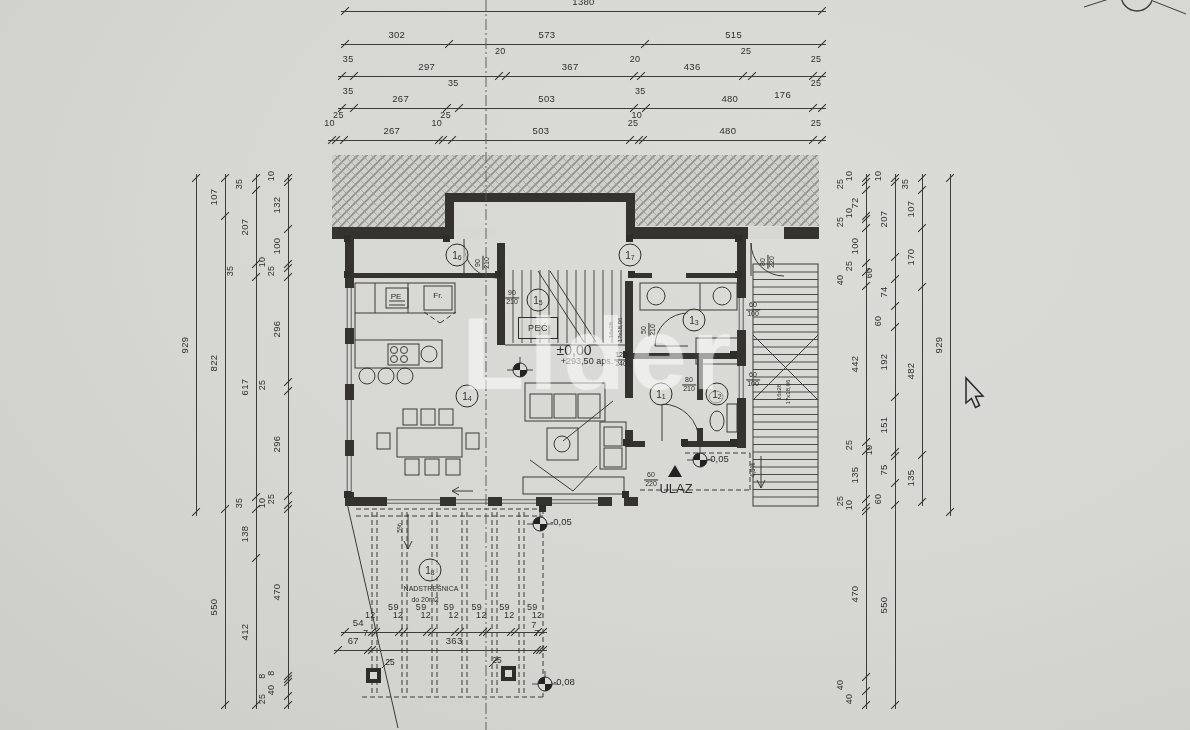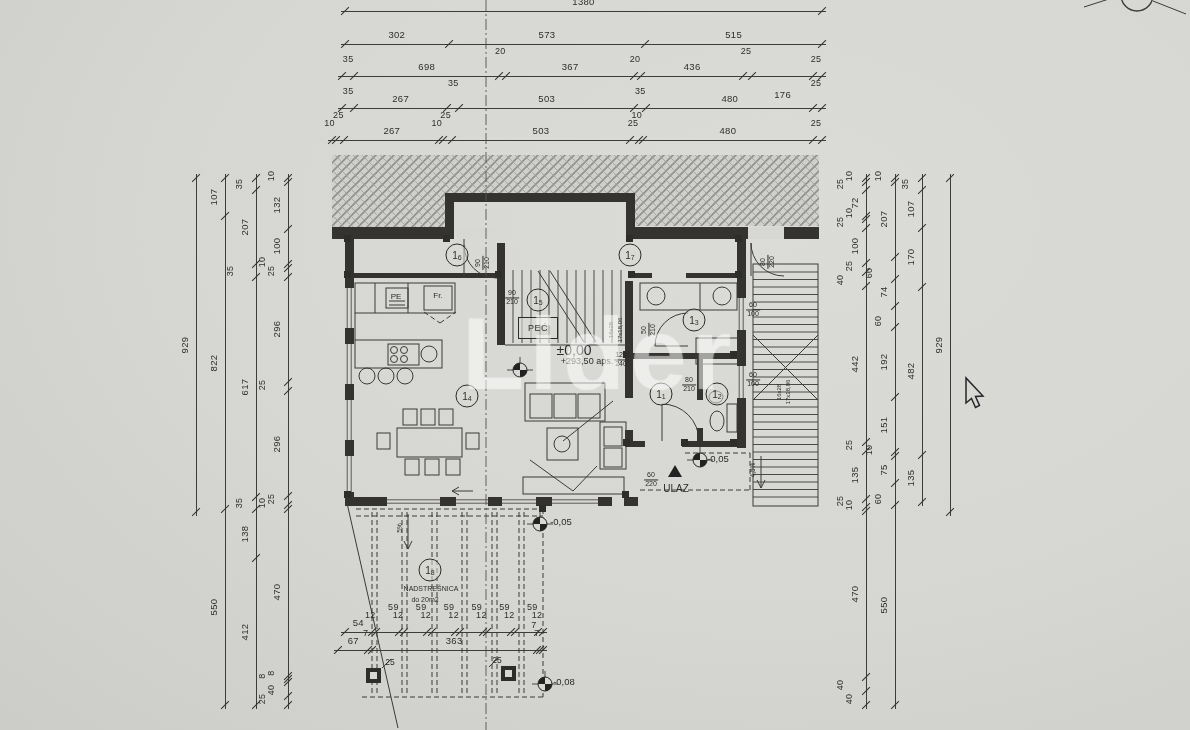--- a/index.html
+++ b/index.html
@@ -309,21 +309,21 @@
       <div class="dim" style="left: 396.818px; top: 35px;">302</div>
       <div class="tick" style="left: 645.27px; top: 44px;"></div>
       <div class="dim" style="left: 546.953px; top: 35px;">573</div>
       <div class="tick" style="left: 822px; top: 44px;"></div>
       <div class="dim" style="left: 733.635px; top: 35px;">515</div>
       <div class="dline" style="left: 338px; top: 76px; width: 488px; height: 1px;"></div>
       <div class="tick" style="left: 342px; top: 76px;"></div>
       <div class="tick" style="left: 354.183px; top: 76px;"></div>
       <div class="dim sm" style="left: 348.183px; top: 59px;">35</div>
       <div class="tick" style="left: 499.331px; top: 76px;"></div>
-      <div class="dim" style="left: 426.757px; top: 67px;">698</div>
+      <div class="dim" style="left: 426.757px; top: 67px;">297</div>
       <div class="tick" style="left: 506.293px; top: 76px;"></div>
       <div class="dim sm" style="left: 500.293px; top: 51px;">20</div>
       <div class="tick" style="left: 634.038px; top: 76px;"></div>
       <div class="dim" style="left: 570.165px; top: 67px;">367</div>
       <div class="tick" style="left: 640.999px; top: 76px;"></div>
       <div class="dim sm" style="left: 634.999px; top: 59px;">20</div>
       <div class="tick" style="left: 743.334px; top: 76px;"></div>
       <div class="dim" style="left: 692.167px; top: 67px;">436</div>
       <div class="tick" style="left: 752.036px; top: 76px;"></div>
       <div class="dim sm" style="left: 746.036px; top: 51px;">25</div>
@@ -547,21 +547,21 @@
       <div class="dim v" style="left: 939px; top: 345px;">929</div>
     </div>
   <div id="labels">
       <div class="txt" style="left: 396px; top: 297px; font-size: 8px;">PE</div>
       <div class="txt" style="left: 438px; top: 296px; font-size: 8px;">Fr.</div>
       <div class="txt" style="left: 574px; top: 350px; font-size: 14px;">±0,00</div>
       <div class="txt" style="left: 587px; top: 362px; font-size: 9px;">+293,50 aps.</div>
       <div class="txt" style="left: 718px; top: 459px; font-size: 9.5px;">-0,05</div>
       <div class="txt" style="left: 561px; top: 522px; font-size: 9.5px;">-0,05</div>
       <div class="txt" style="left: 564px; top: 682px; font-size: 9.5px;">-0,08</div>
-      <div class="txt" style="left: 676px; top: 489px; font-size: 10px;">ULAZ</div>
+      <div class="txt" style="left: 676px; top: 489px; font-size: 13px;">ULAZ</div>
       <div class="txt" style="left: 431px; top: 589px; font-size: 7px;">NADSTREŠNICA</div>
       <div class="txt" style="left: 425px; top: 600px; font-size: 7px;">do 20m2</div>
       <div class="txt" style="left: 390px; top: 662px; font-size: 8.5px;">25</div>
       <div class="txt" style="left: 497px; top: 660px; font-size: 8.5px;">25</div>
       <div class="txt" style="left: 611px; top: 330px; font-size: 6px; transform: translate(-50%, -50%) rotate(-90deg);">16x28</div>
       <div class="txt" style="left: 620px; top: 330px; font-size: 6px; transform: translate(-50%, -50%) rotate(-90deg);">17x18,06</div>
       <div class="txt" style="left: 779px; top: 392px; font-size: 6px; transform: translate(-50%, -50%) rotate(-90deg);">16x28</div>
       <div class="txt" style="left: 788px; top: 392px; font-size: 6px; transform: translate(-50%, -50%) rotate(-90deg);">17x18,06</div>
       <div class="txt" style="left: 400px; top: 528px; font-size: 6.5px; transform: translate(-50%, -50%) rotate(-90deg);">5%</div>
       <div class="txt" style="left: 753px; top: 470px; font-size: 6.5px; transform: translate(-50%, -50%) rotate(-90deg);">4,5%</div>

